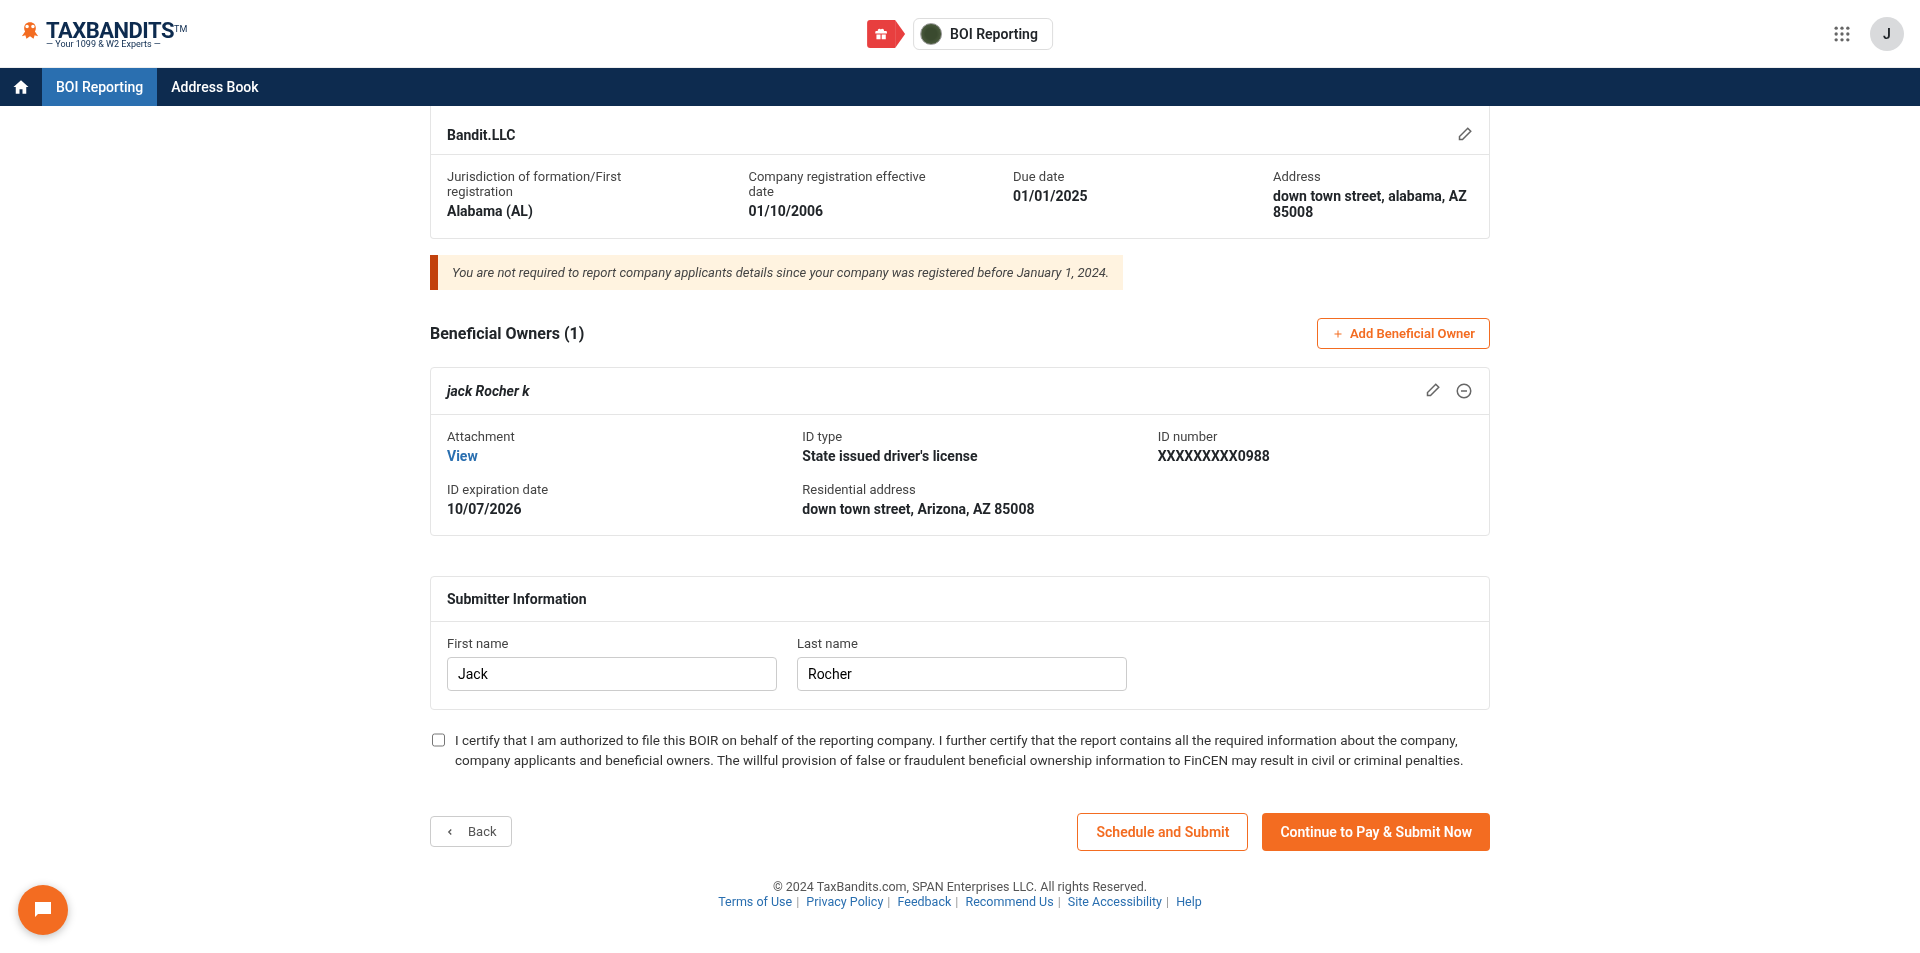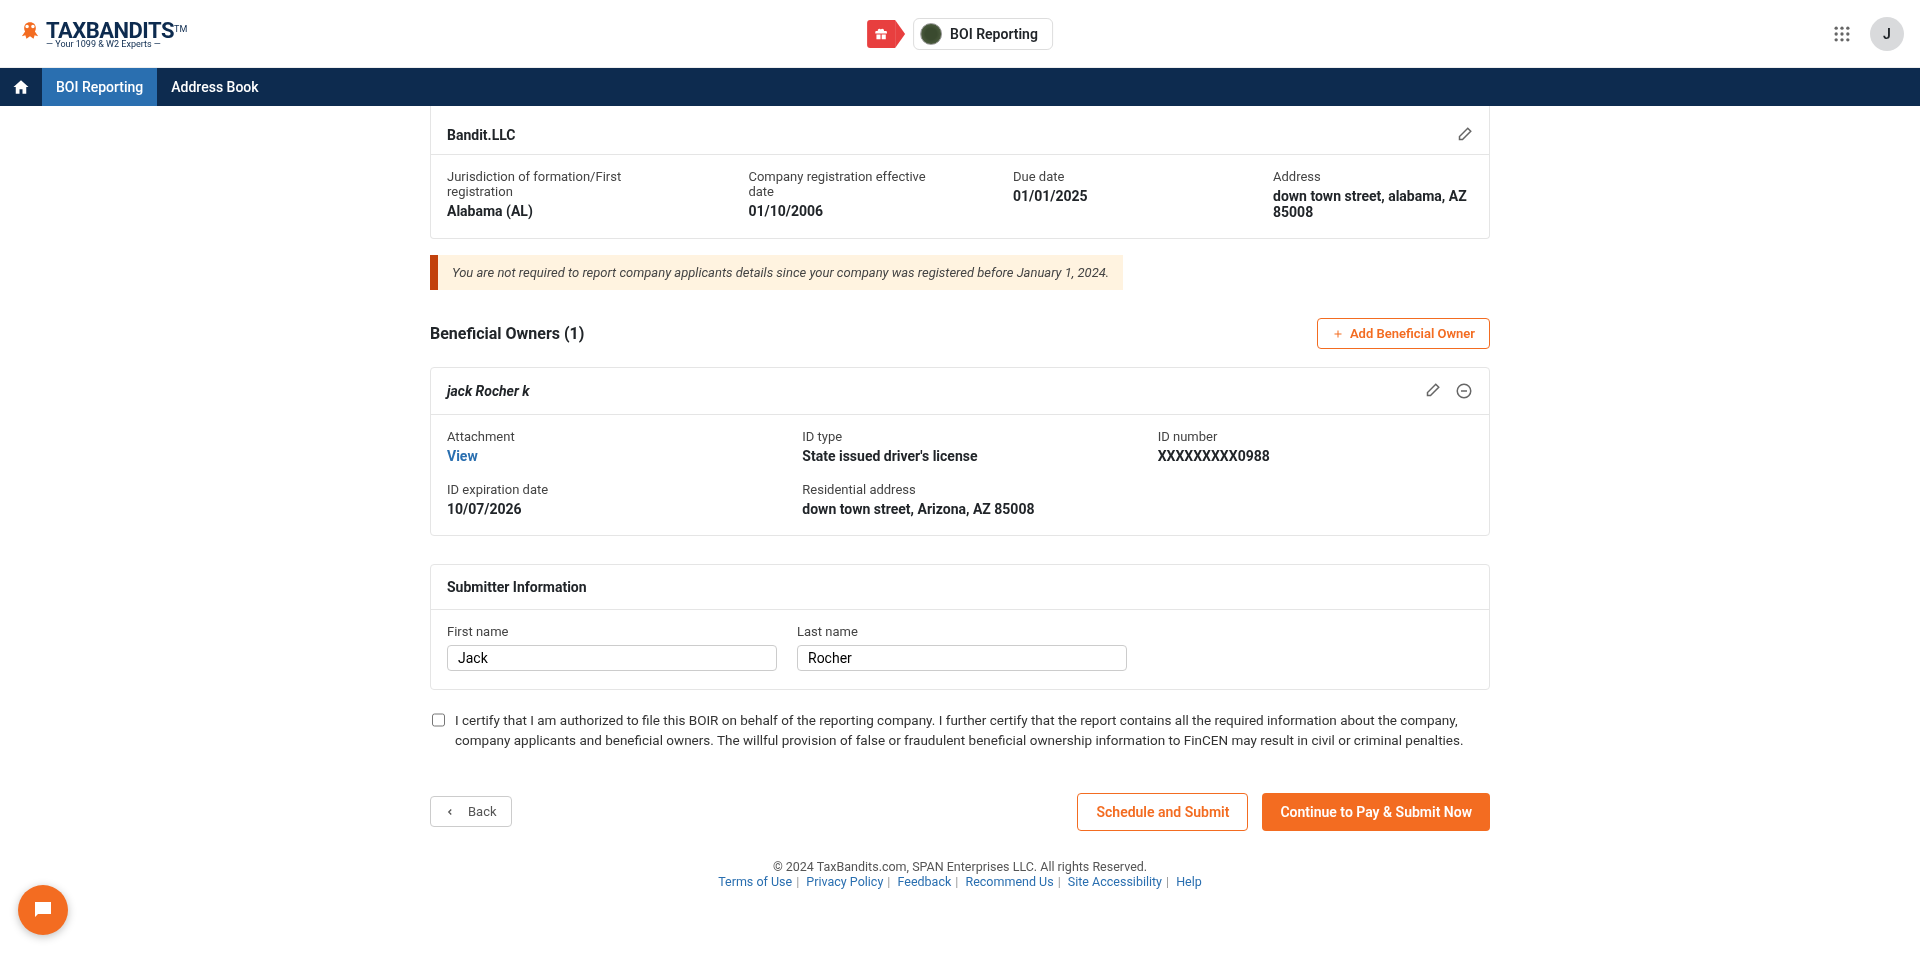--- a/index.html
+++ b/index.html
@@ -46,26 +46,26 @@
   .section-title { font-size: 16px; font-weight: 700; }
   .add-btn { background: #ffffff; color: #f36c21; border: 1px solid #f36c21; border-radius: 4px; padding: 7px 14px; font-weight: 600; display: flex; align-items: center; gap: 6px; cursor: pointer; font-size: 13px;}
 
   .owner-card .card-header { border-bottom: 1px solid #e5e5e5; font-style: italic; }
   .owner-name { font-weight: 700; }
   .owner-actions { display: flex; gap: 14px; }
   .icon-btn { width: 18px; height: 18px; color: #666; cursor: pointer; }
 
   .owner-grid { display: grid; grid-template-columns: 1fr 1fr 1fr; row-gap: 18px; column-gap: 40px; }
 
-  .submitter-card { margin-top: 28px; }
+  .submitter-card { margin-top: 40px; }
   .submitter-card .card-header { border-bottom: 1px solid #e5e5e5; }
   .form-row { display: flex; gap: 20px; }
   .fld { flex: 0 0 330px; display: flex; flex-direction: column; gap: 6px; }
   .fld label { font-size: 13px; color: #444; }
-  .fld input { height: 26px; border: 1px solid #ccc; border-radius: 4px; padding: 0 10px; font-size: 14px; }
+  .fld input { height: 34px; border: 1px solid #ccc; border-radius: 4px; padding: 0 10px; font-size: 14px; }
 
   .cert-row { display: flex; align-items: flex-start; gap: 10px; margin-top: 20px; padding: 0 2px; }
   .cert-row input[type=checkbox] { margin-top: 3px; width: 14px; height: 14px; }
   .cert-text { font-size: 13.5px; color: #333; line-height: 1.5; }
 
   .action-row { display: flex; justify-content: space-between; align-items: center; margin-top: 42px; }
   .back-btn { border: 1px solid #ccc; background: #fff; color: #555; border-radius: 4px; padding: 7px 14px; display: flex; align-items: center; gap: 13px; font-size: 13px; cursor: pointer; }
   .right-actions { display: flex; gap: 14px; }
   .sched-btn { border: 1px solid #f36c21; background: #fff; color: #f36c21; border-radius: 4px; padding: 10px 18px; font-weight: 600; font-size: 14px; cursor: pointer; }
   .submit-btn { border: none; background: #f36c21; color: #fff; border-radius: 4px; padding: 10px 18px; font-weight: 600; font-size: 14px; cursor: pointer; }

